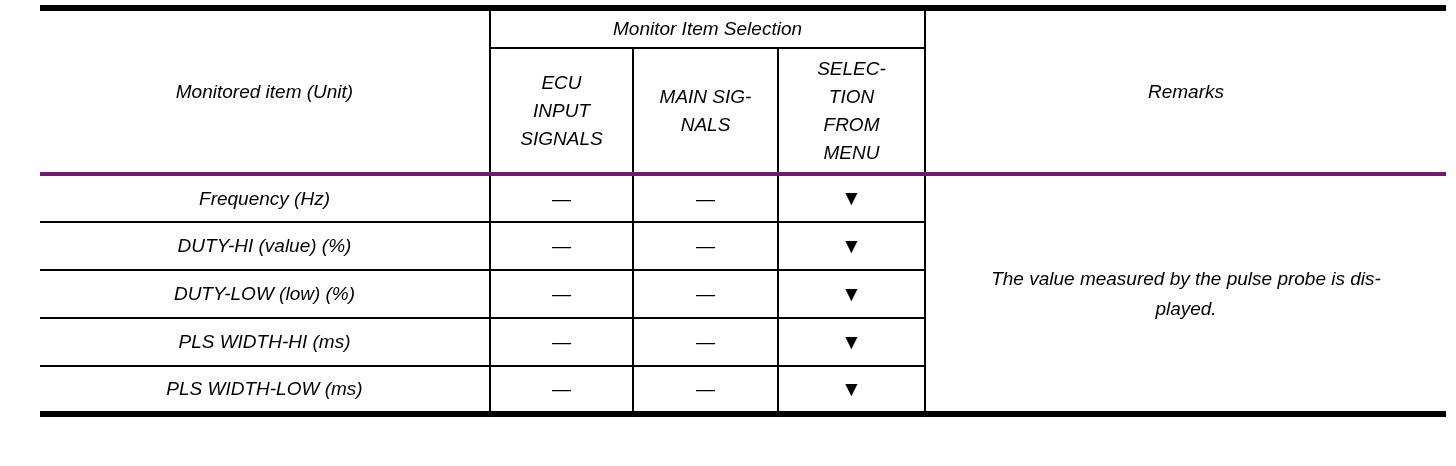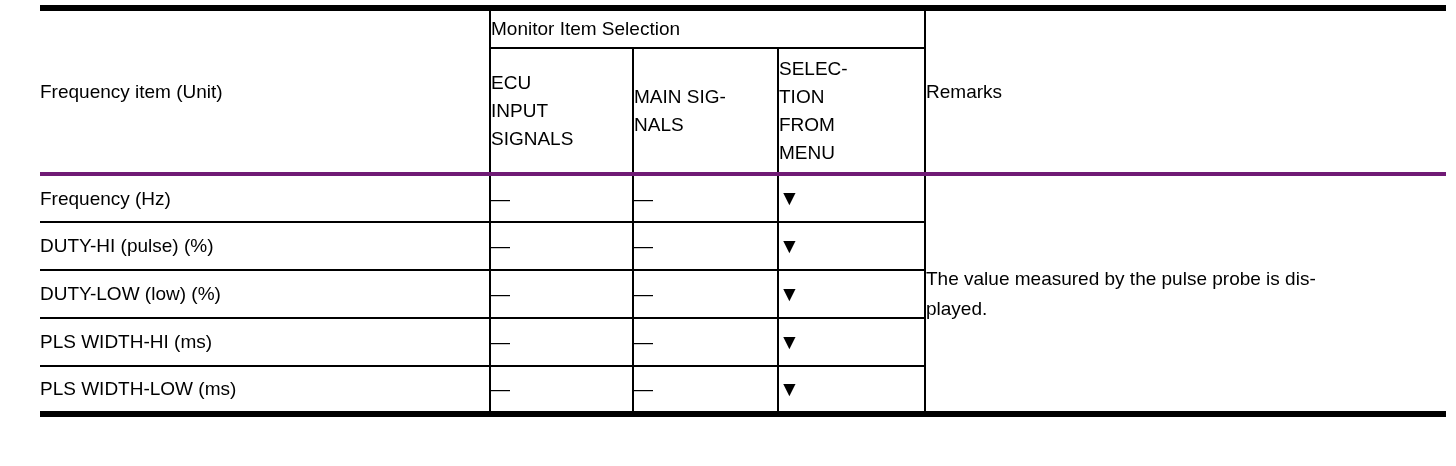--- a/index.html
+++ b/index.html
@@ -24,23 +24,25 @@
     margin: 5px 0 0 40px;
     width: 1406px;
     border-top: 6px solid #000;
     border-bottom: 6px solid #000;
     font-size: 19px;
   }
   .spec-table td, .spec-table th {
     border: 2px solid #000;
     padding: 0;
     vertical-align: middle;
+    text-align: center;
     font-weight: normal;
     white-space: pre-line;
     overflow: hidden;
+    font-style: italic;
   }
   
   .spec-table .first-col { border-left: 0; }
   .spec-table .last-col  { border-right: 0; }
   
   .spec-table tr.first-data-row > td { border-top: 4px solid #701a75; }
 
   .row-group-header    { height: 40px; }
   .row-sub-header      { height: 126px; line-height: 28px; }
   .row-data            { height: 48px; }
@@ -66,21 +68,21 @@
   <table class="spec-table">
     <colgroup>
       <col style="width:450px">
       <col style="width:143px">
       <col style="width:145px">
       <col style="width:147px">
       <col style="width:521px">
     </colgroup>
     <tbody>
       <tr class="row-group-header">
-        <td class="first-col" rowspan="2">Frequency item (Unit)</td>
+        <td class="first-col" rowspan="2">Monitored item (Unit)</td>
         <td colspan="3">Monitor Item Selection</td>
         <td class="last-col" rowspan="2">Remarks</td>
       </tr>
       <tr class="row-sub-header">
         <td>ECU
 INPUT
 SIGNALS</td>
         <td>MAIN SIG-
 NALS</td>
         <td>SELEC-
@@ -92,21 +94,21 @@
       <tr class="row-data first-data-row">
         <td class="first-col cell-item-label">Frequency (Hz)</td>
         <td><span class="dash-mark">—</span></td>
         <td><span class="dash-mark">—</span></td>
         <td><span class="tri-mark">▼</span></td>
         <td class="last-col cell-remarks-body" rowspan="5">The value measured by the pulse probe is dis-
 played.</td>
       </tr>
 
       <tr class="row-data">
-        <td class="first-col cell-item-label">DUTY-HI (pulse) (%)</td>
+        <td class="first-col cell-item-label">DUTY-HI (value) (%)</td>
         <td><span class="dash-mark">—</span></td>
         <td><span class="dash-mark">—</span></td>
         <td><span class="tri-mark">▼</span></td>
       </tr>
 
       <tr class="row-data">
         <td class="first-col cell-item-label">DUTY-LOW (low) (%)</td>
         <td><span class="dash-mark">—</span></td>
         <td><span class="dash-mark">—</span></td>
         <td><span class="tri-mark">▼</span></td>

